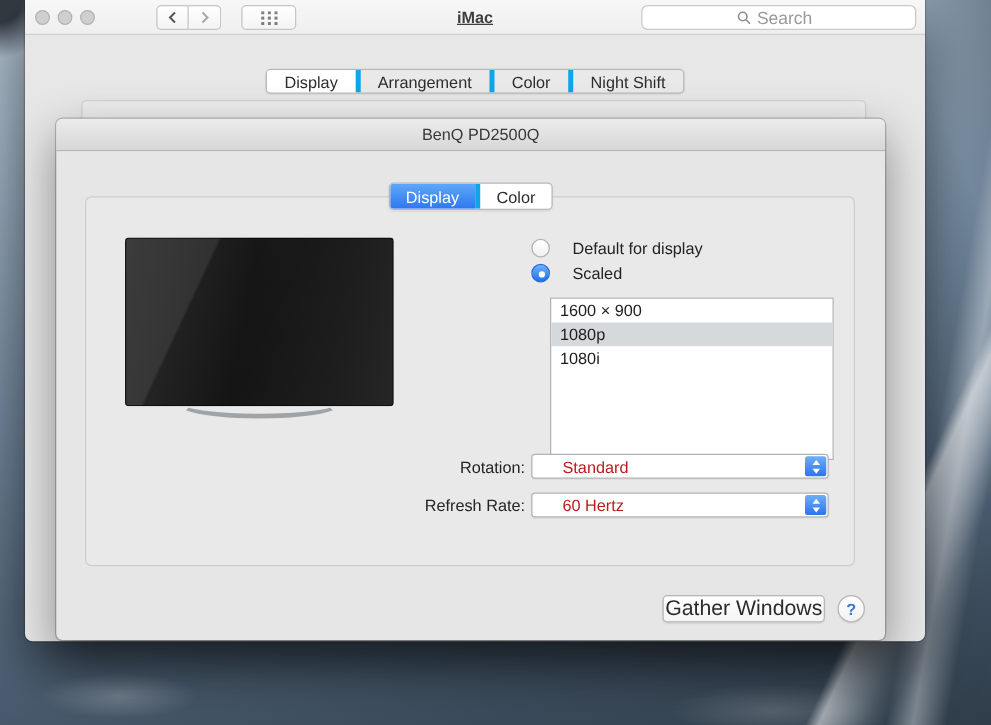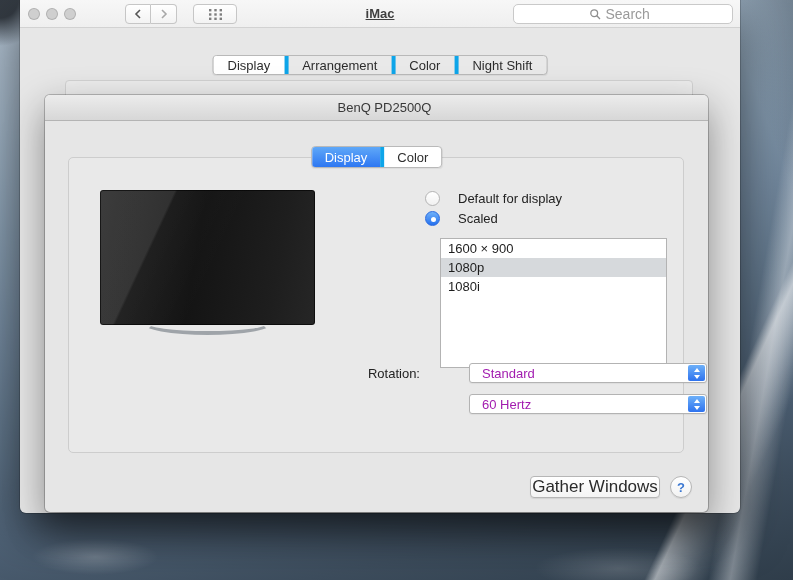--- a/index.html
+++ b/index.html
@@ -90,22 +90,22 @@
   .radio.on::after { content:""; position:absolute; left:5px; top:5px; width:5px; height:5px;
     border-radius:50%; background:#fff; }
 
   .listbox { position:absolute; left:395px; top:143px; width:227px; height:130px;
     background:#fff; border:1px solid #b3b3b3; z-index:2; overflow:hidden; }
   .listbox .row { height:19px; line-height:19px; padding-left:7px; color:#1d1d1d; }
   .listbox .row.selected { background:#d6d9dc; }
 
   .dropdown { position:absolute; left:380px; width:238px; height:20px; background:#fff;
     border:1px solid #b3b3b3; border-radius:3px; z-index:2;
-    display:flex; align-items:center; padding-left:12px; color:#a21caf;
-    box-shadow:0 1px 1px rgba(0,0,0,.05);margin-left:44px; }
+    display:flex; align-items:center; padding-left:24px; color:#b91c1c;
+    box-shadow:0 1px 1px rgba(0,0,0,.05); }
   .dd-rotation { top:268px; } .dd-refresh { top:299px; }
   .stepper { position:absolute; right:1px; top:1px; bottom:1px; width:17px; border-radius:2px;
     background:linear-gradient(#6db0f9,#2e72ee); display:flex; flex-direction:column;
     align-items:center; justify-content:center; gap:3px; }
   .tri-up   { width:0; height:0; border-left:3.5px solid transparent; border-right:3.5px solid transparent; border-bottom:4px solid #fff; }
   .tri-down { width:0; height:0; border-left:3.5px solid transparent; border-right:3.5px solid transparent; border-top:4px solid #fff; }
 
   .gather-btn { position:absolute; left:485px; top:381px; width:130px; height:22px; z-index:2;
     background:linear-gradient(#ffffff,#f4f4f4); border:1px solid #b6b6b6; border-radius:4px;
     font-family:inherit; font-size:17px; color:#2b2b2b; box-shadow:0 1px 1px rgba(0,0,0,.08); }
@@ -203,20 +203,21 @@
 
     <div class="form-label lbl-rotation">Rotation:</div>
     <div class="dropdown dd-rotation">
       <span>Standard</span>
       <span class="stepper">
           <span class="tri-up"></span>
           <span class="tri-down"></span>
         </span>
     </div>
 
+    <div class="form-label lbl-refresh">Refresh Rate:</div>
     <div class="dropdown dd-refresh">
       <span>60 Hertz</span>
       <span class="stepper">
           <span class="tri-up"></span>
           <span class="tri-down"></span>
         </span>
     </div>
 
     <button class="gather-btn">Gather Windows</button>
     <div class="help-btn">?</div>

